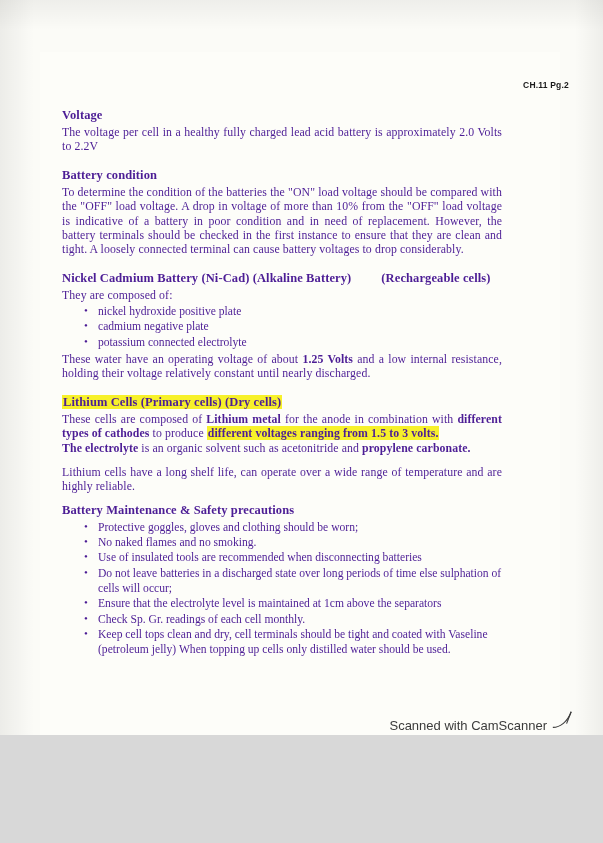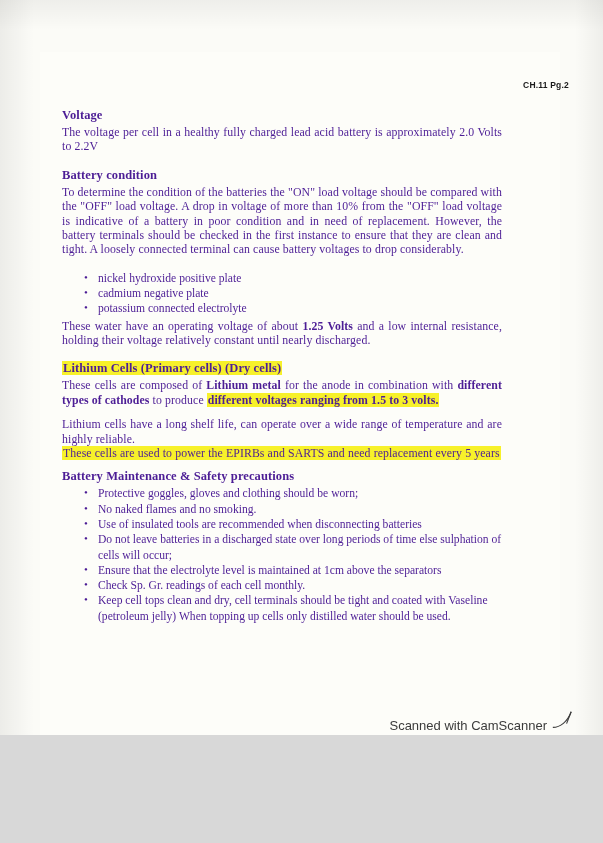--- a/index.html
+++ b/index.html
@@ -197,34 +197,39 @@
       <h2 class="sec">Voltage</h2>
       <p class="body">The voltage per cell in a healthy fully charged lead acid battery is approximately 2.0 Volts to 2.2V</p>
     </div>
 
     <div class="blk">
       <h2 class="sec indent">Battery condition</h2>
       <p class="body indent">To determine the condition of the batteries the "ON" load voltage should be compared with the "OFF" load voltage. A drop in voltage of more than 10% from the "OFF" load voltage is indicative of a battery in poor condition and in need of replacement. However, the battery terminals should be checked in the first instance to ensure that they are clean and tight. A loosely connected terminal can cause battery voltages to drop considerably.</p>
     </div>
 
     <div class="blk">
+      <div class="nicad-line">
+        <h2 class="sec">Nickel Cadmium Battery (Ni-Cad) (Alkaline Battery)</h2>
+        <h2 class="sec">(Rechargeable cells)</h2>
+      </div>
+      <p class="body">They are composed of:</p>
       <ul class="dots">
         <li>nickel hydroxide positive plate</li>
         <li>cadmium negative plate</li>
         <li>potassium connected electrolyte</li>
       </ul>
       <p class="body"><span>These water have an operating voltage of about </span><span class="b">1.25 Volts</span><span> and a low internal resistance, holding their voltage relatively constant until nearly discharged.</span></p>
     </div>
 
     <div class="blk-tight">
       <h2 class="sec lith-head"><span class="hl">Lithium Cells (Primary cells) (Dry cells)</span></h2>
       <p class="body"><span>These cells are composed of </span><span class="b">Lithium metal</span><span> for the anode in combination with </span><span class="b">different types of cathodes</span><span> to produce </span><span class="hl b">different voltages ranging from 1.5 to 3 volts.</span></p>
+      <p class="body"><span class="b">The electrolyte</span><span> is an organic solvent such as acetonitride and </span><span class="b">propylene carbonate.</span></p>
       <div class="lith-gap"></div>
       <p class="body">Lithium cells have a long shelf life, can operate over a wide range of temperature and are highly reliable.</p>
-      <p class="body"><span class="hl">These cells are used to power the EPIRBs and SARTS and need replacement every 5 years</span></p>
     </div>
 
     <div>
       <h2 class="sec">Battery Maintenance &amp; Safety precautions</h2>
       <ul class="dots">
         <li>Protective goggles, gloves and clothing should be worn;</li>
         <li>No naked flames and no smoking.</li>
         <li>Use of insulated  tools are recommended when disconnecting batteries</li>
         <li>Do not leave batteries in a discharged state over long periods of time else sulphation of cells will occur;</li>
         <li>Ensure that the electrolyte level is maintained at 1cm above the separators</li>

